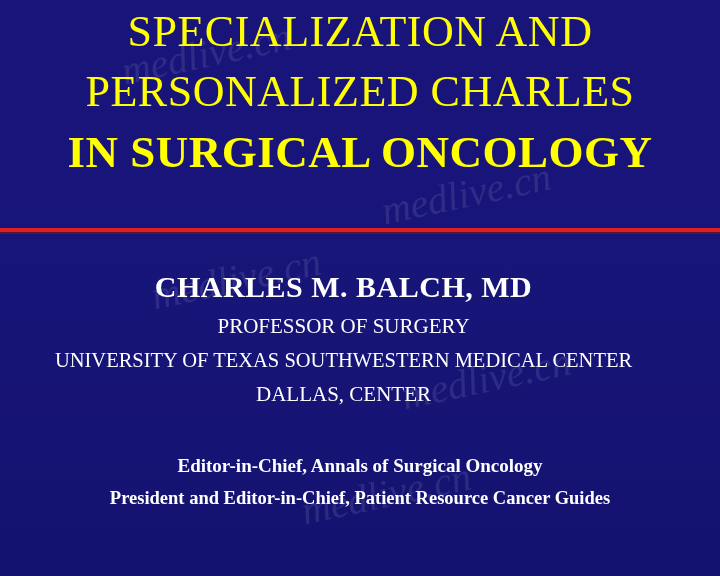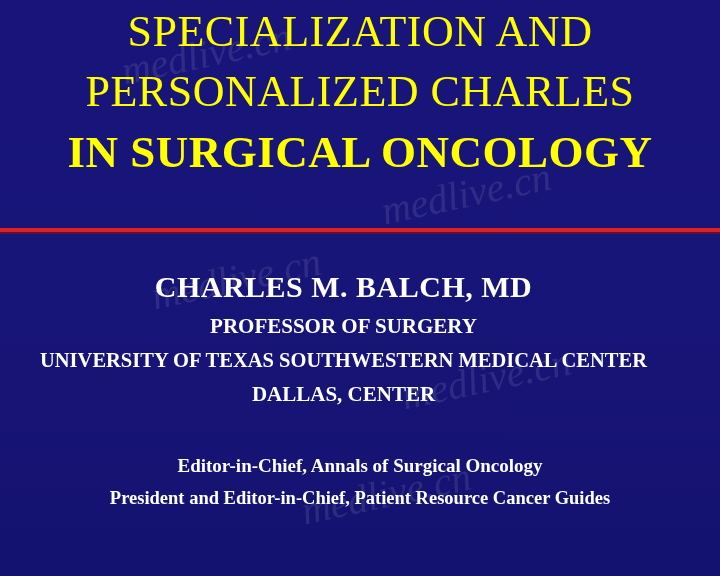--- a/index.html
+++ b/index.html
@@ -81,21 +81,21 @@
   }
   .author-name {
     font-size: 30px;
     font-weight: bold;
     line-height: 38px;
     letter-spacing: 0.5px;
     white-space: nowrap;
   }
   .affil {
     font-size: 21px;
-    font-weight: bold;
+    font-weight: normal;
     line-height: 29px;
     margin-top: 6px;
   }
   .affil.wide {
     font-size: 20.5px;
     line-height: 27px;
     padding: 0 18px;
   }
   .roles {
     position: absolute;

